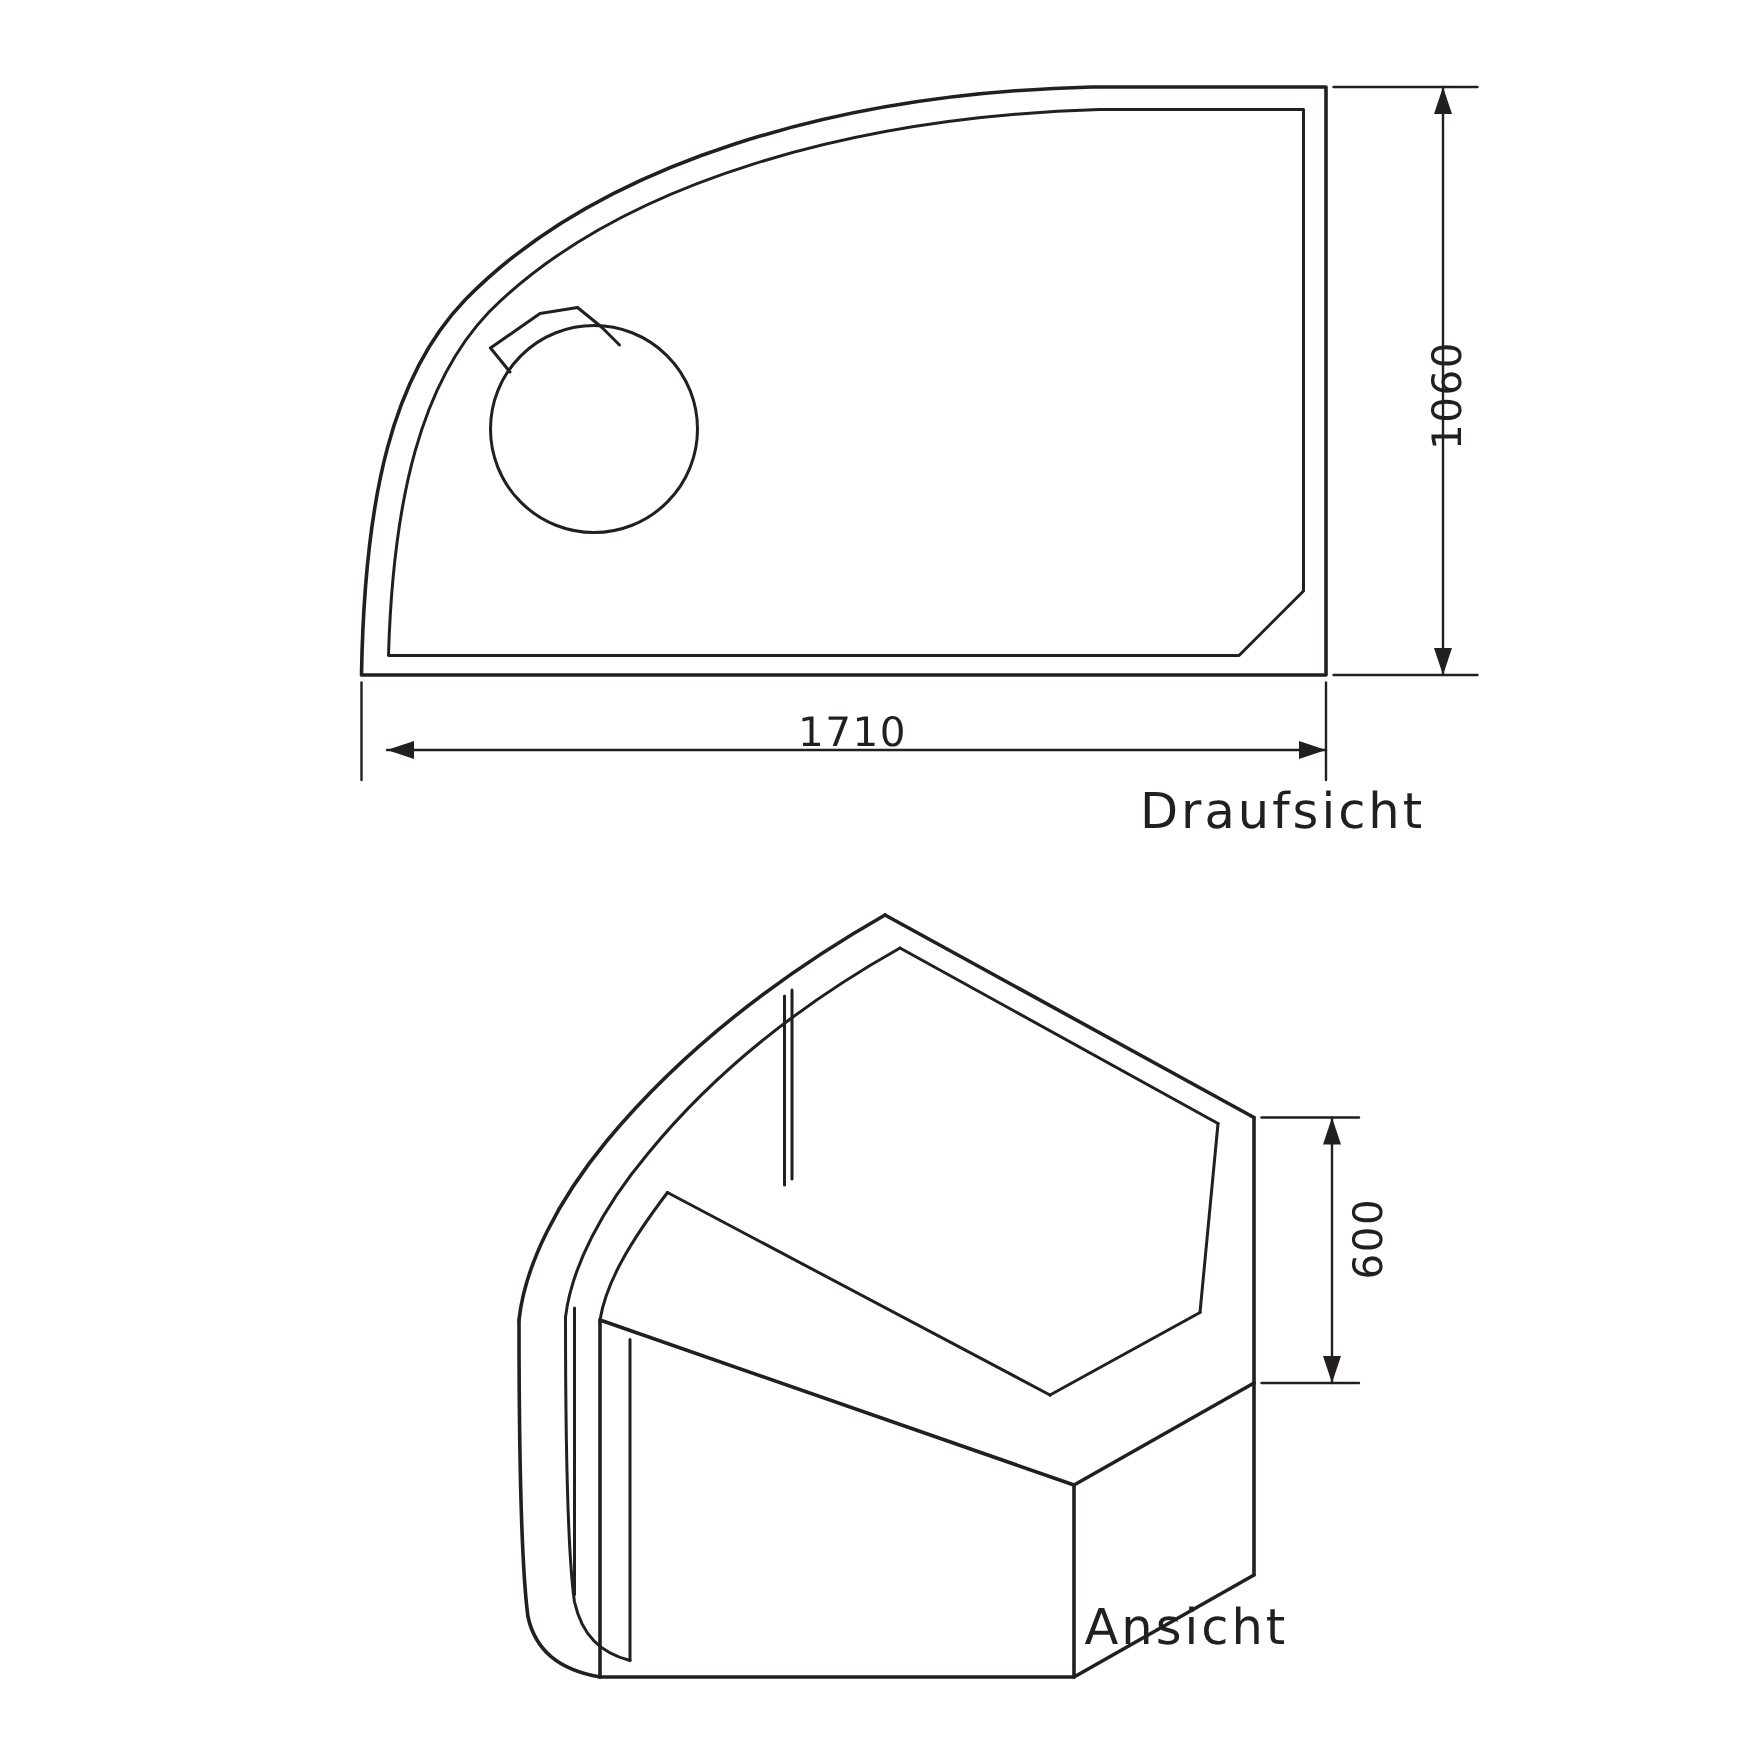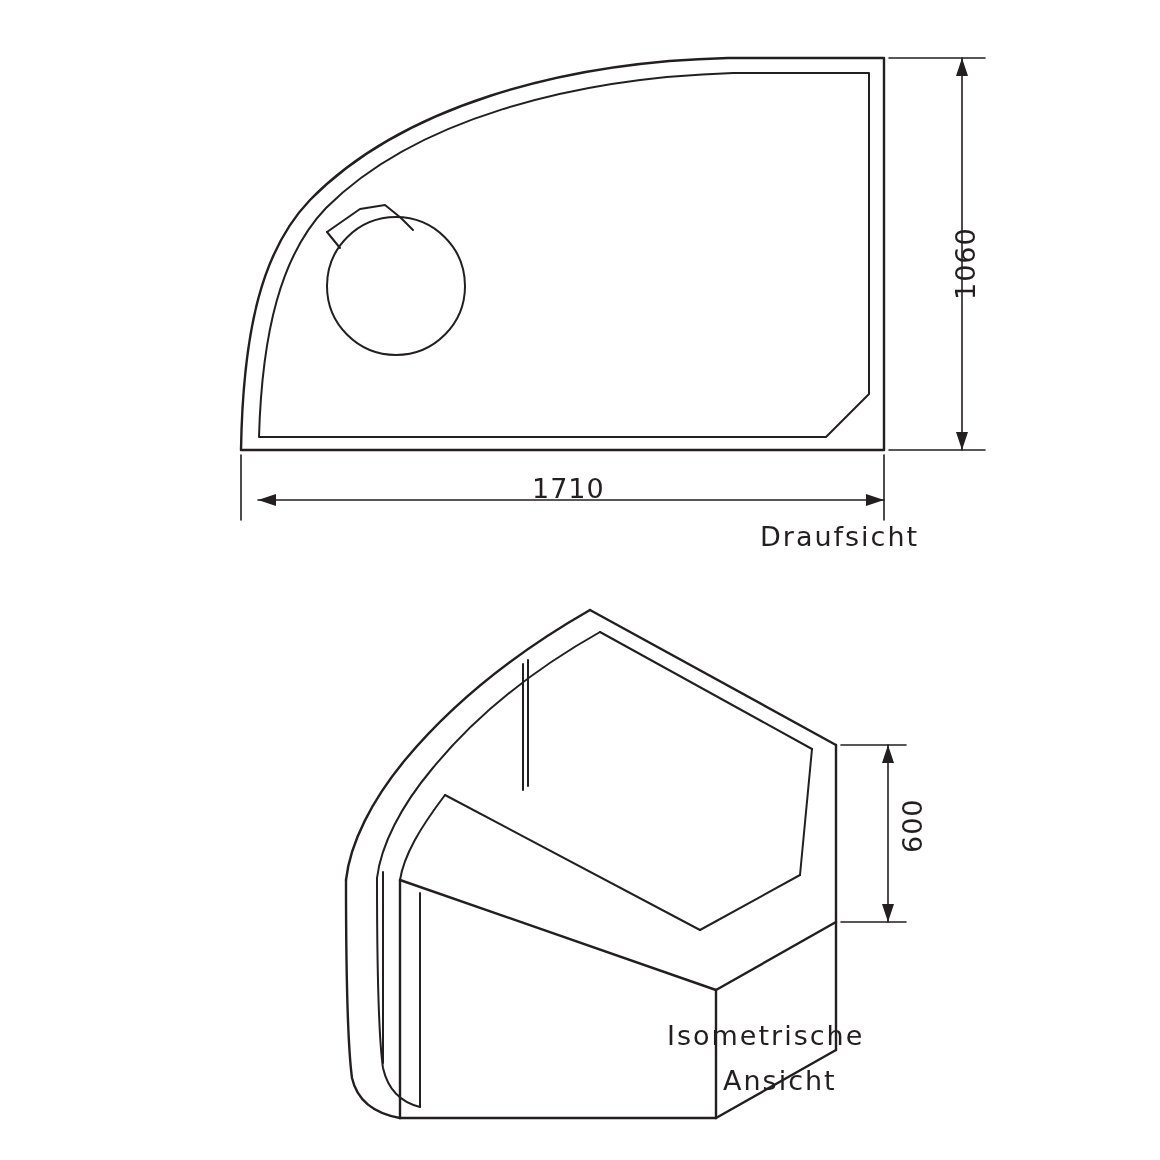--- a/index.html
+++ b/index.html
@@ -52,21 +52,21 @@
     position: absolute;
     color: #231f20;
     font-family: "DejaVu Sans", sans-serif;
     white-space: nowrap;
     letter-spacing: 1px;
   }
   .dim-text {
     font-size: 27px;
   }
   .view-title {
-    font-size: 27px;
+    font-size: 33px;
     letter-spacing: 2px;
   }
   .rot90 {
     transform: rotate(-90deg);
     transform-origin: left top;
   }
   #lbl-1060 { left: 950px; top: 300px; }
   #lbl-1710 { left: 532px; top: 473px; }
   #lbl-600  { left: 897px; top: 853px; }
   #lbl-draufsicht { left: 760px; top: 521px; }
@@ -177,17 +177,16 @@
   </svg>
 
   <div class="label dim-text rot90" id="lbl-1060">1060</div>
 
   <div class="label dim-text" id="lbl-1710">1710</div>
 
   <div class="label dim-text rot90" id="lbl-600">600</div>
 
   <div class="label view-title" id="lbl-draufsicht">Draufsicht</div>
 
-  <div class="label view-title" id="lbl-iso-1">Isometrische</div>
 
   <div class="label view-title" id="lbl-iso-2">Ansicht</div>
 
 </div>
 
 </body></html>

